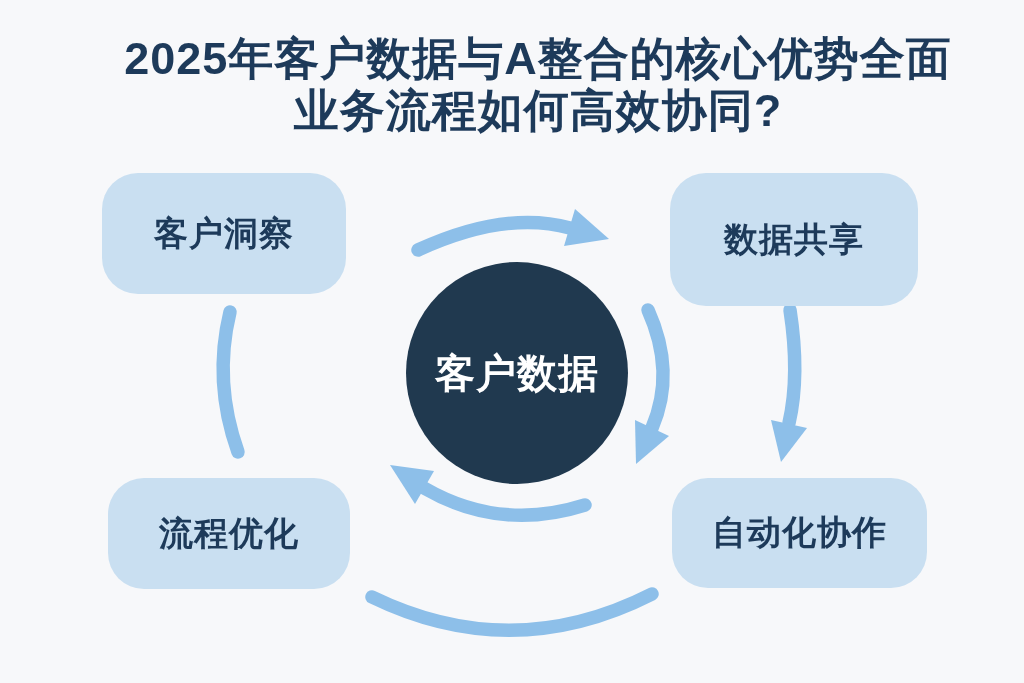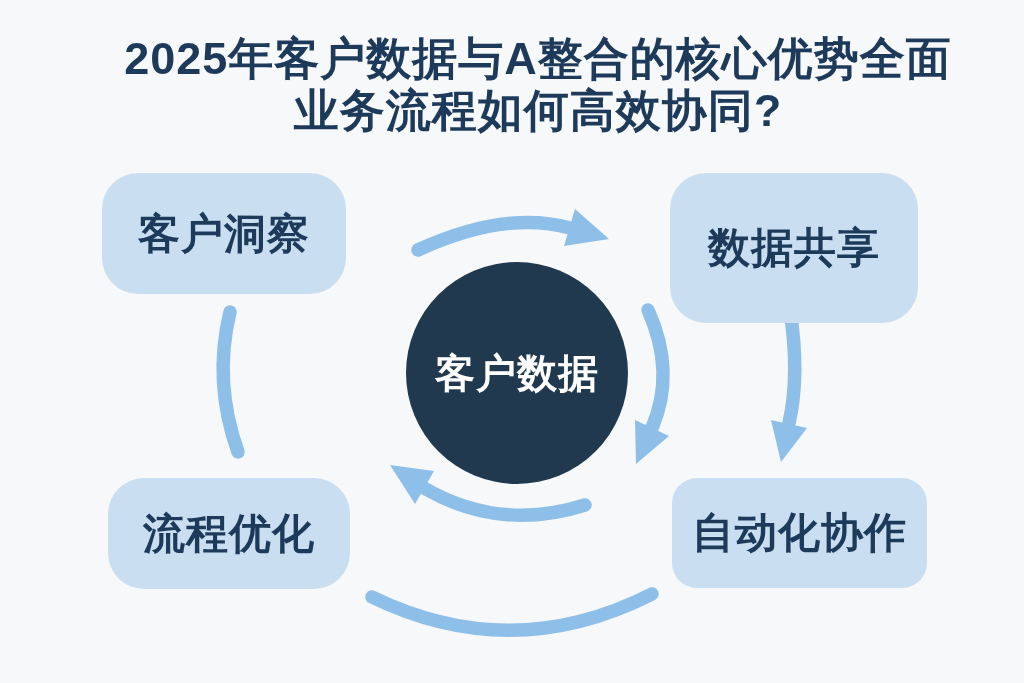--- a/index.html
+++ b/index.html
@@ -49,29 +49,29 @@
   }
   .arrow-head { fill: var(--arrow); stroke: none; }
   .node {
     position: absolute;
     background: var(--node-bg);
     border-radius: 36px;
     display: flex;
     align-items: center;
     justify-content: center;
     color: var(--node-text);
-    font-size: 42px;
+    font-size: 34px;
     font-weight: bold;
     letter-spacing: 1px;
     white-space: nowrap;
   }
   .node-tl { left: 102px; top: 173px; width: 244px; height: 121px; }
-  .node-tr { left: 670px; top: 173px; width: 248px; height: 150px; }
+  .node-tr { left: 670px; top: 173px; width: 248px; height: 133px; }
   .node-bl { left: 108px; top: 478px; width: 242px; height: 111px; text-align: right; }
-  .node-br { left: 672px; top: 478px; width: 255px; height: 110px; border-radius: 25px; }
+  .node-br { left: 672px; top: 478px; width: 255px; height: 110px; }
   .center-circle {
     position: absolute;
     left: 406px; top: 262px;
     width: 222px; height: 222px;
     border-radius: 50%;
     background: var(--center-bg);
     display: flex;
     flex-direction: row;
     align-items: center;
     justify-content: center;

